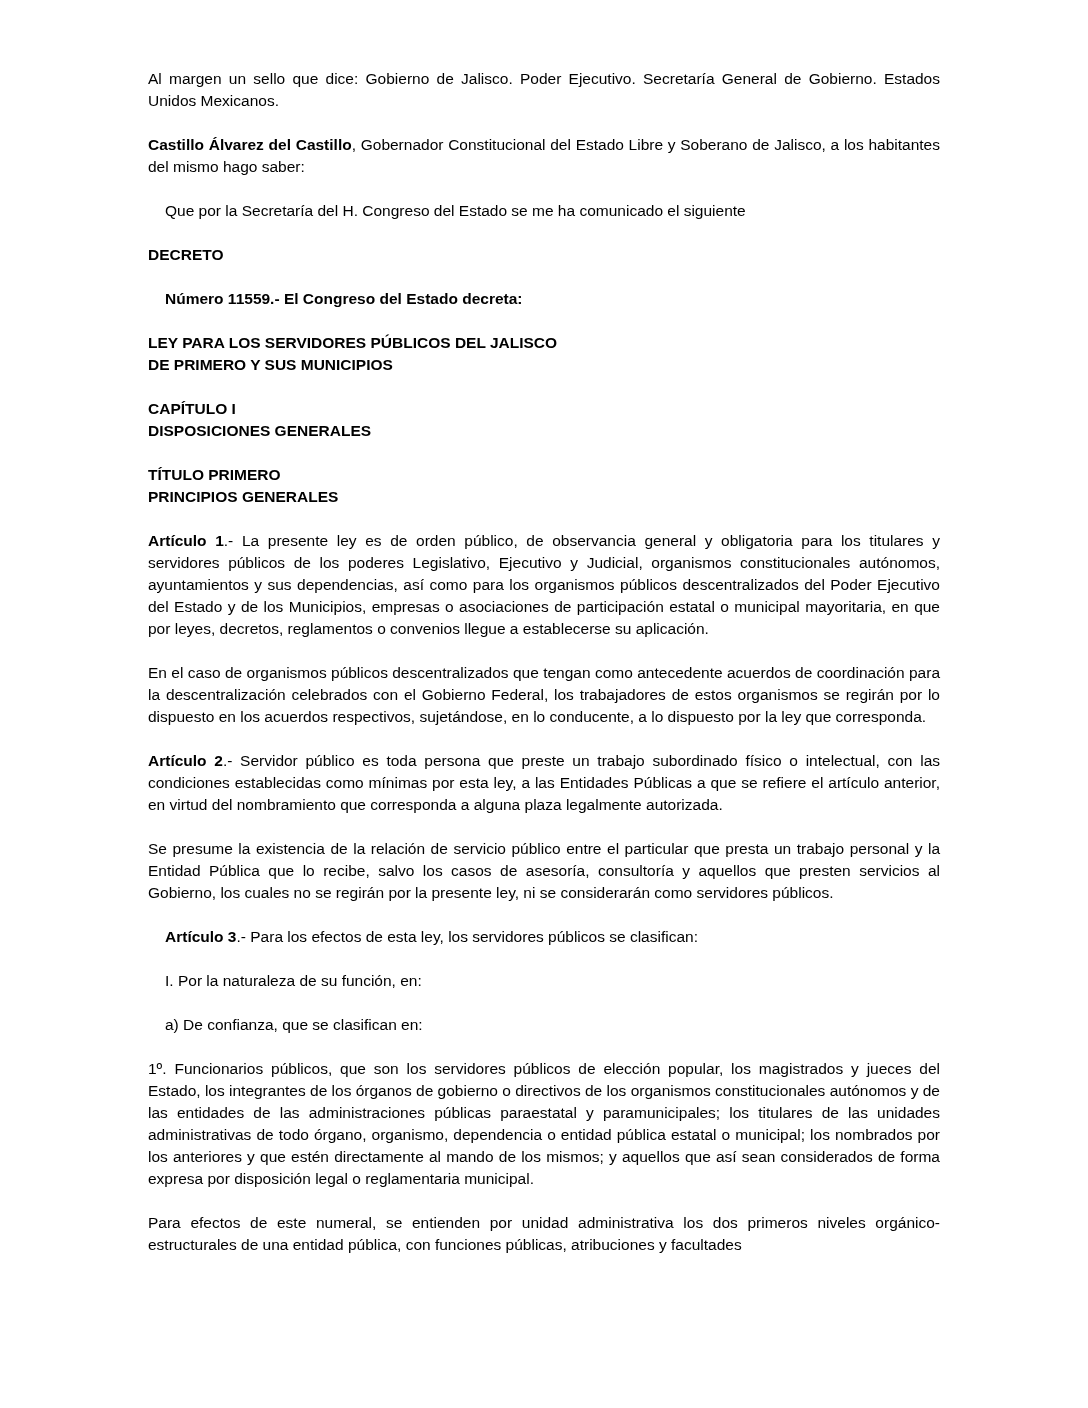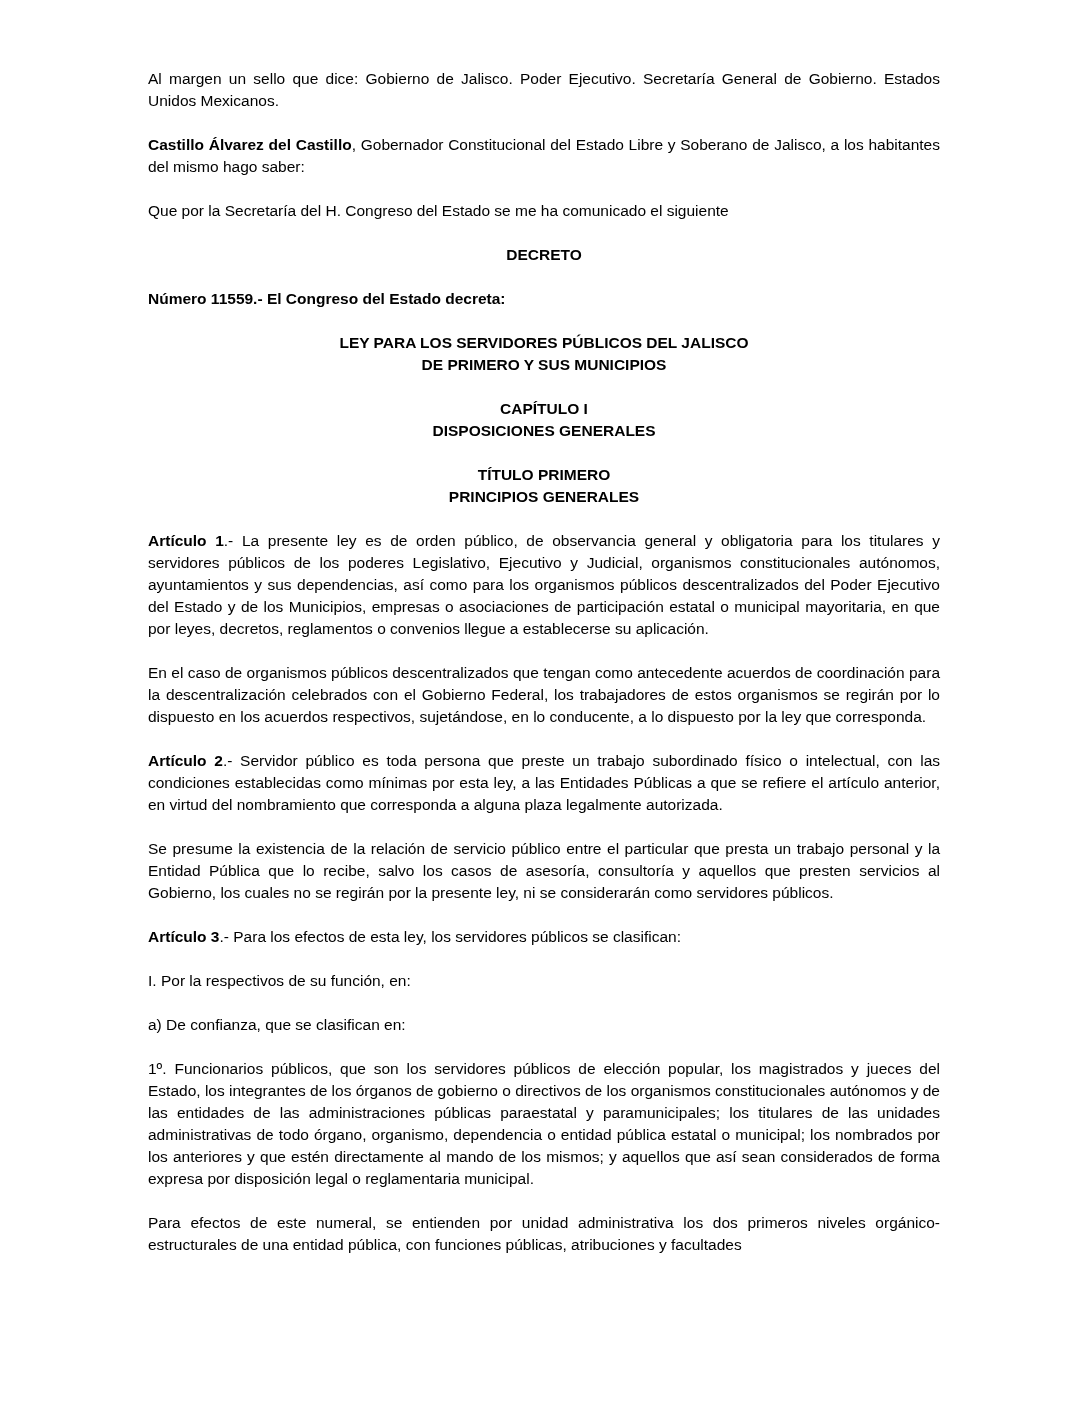--- a/index.html
+++ b/index.html
@@ -38,26 +38,27 @@
     text-justify: inter-word;
   }
 
   p.para.last {
     margin-bottom: 0;
   }
 
   
   p.para.left {
     text-align: left;
+    margin-left: 17px;
   }
 
   
   p.heading {
     margin: 0 0 22px 0;
-    text-align: center;
+    text-align: left;
     font-weight: bold;
   }
 
   p.heading.tight {
     margin-bottom: 0;
   }
 
   
   .centered-block {
     width: 792px;
@@ -102,21 +103,21 @@
     <p class="para"><span class="bold">Artículo 1</span><span>.- La presente ley es de orden público, de observancia general y obligatoria para los titulares y servidores públicos de los poderes Legislativo, Ejecutivo y Judicial, organismos constitucionales autónomos, ayuntamientos y sus dependencias, así como para los organismos públicos descentralizados del Poder Ejecutivo del Estado y de los Municipios, empresas o asociaciones de participación estatal o municipal mayoritaria, en que por leyes, decretos, reglamentos o convenios llegue a establecerse su aplicación.</span></p>
 
     <p class="para">En el caso de organismos públicos descentralizados que tengan como antecedente acuerdos de coordinación para la descentralización celebrados con el Gobierno Federal, los trabajadores de estos organismos se regirán por lo dispuesto en los acuerdos respectivos, sujetándose, en lo conducente, a lo dispuesto por la ley que corresponda.</p>
 
     <p class="para"><span class="bold">Artículo 2</span><span>.- Servidor público es toda persona que preste un trabajo subordinado físico o intelectual, con las condiciones establecidas como mínimas por esta ley, a las Entidades Públicas a que se refiere el artículo anterior, en virtud del nombramiento que corresponda a alguna plaza legalmente autorizada.</span></p>
 
     <p class="para">Se presume la existencia de la relación de servicio público entre el particular que presta un trabajo personal y la Entidad Pública que lo recibe, salvo los casos de asesoría, consultoría y aquellos que presten servicios al Gobierno, los cuales no se regirán por la presente ley, ni se considerarán como servidores públicos.</p>
 
     <p class="para left"><span class="bold">Artículo 3</span><span>.- Para los efectos de esta ley, los servidores públicos se clasifican:</span></p>
 
-    <p class="para left">I. Por la respectivos de su función, en:</p>
+    <p class="para left">I. Por la naturaleza de su función, en:</p>
 
     <p class="para left">a) De confianza, que se clasifican en:</p>
 
     <p class="para">1º. Funcionarios públicos, que son los servidores públicos de elección popular, los magistrados y jueces del Estado, los integrantes de los órganos de gobierno o directivos de los organismos constitucionales autónomos y de las entidades de las administraciones públicas paraestatal y paramunicipales; los titulares de las unidades administrativas de todo órgano, organismo, dependencia o entidad pública estatal o municipal; los nombrados por los anteriores y que estén directamente al mando de los mismos; y aquellos que así sean considerados de forma expresa por disposición legal o reglamentaria municipal.</p>
 
     <p class="para last">Para efectos de este numeral, se entienden por unidad administrativa los dos primeros niveles orgánico-estructurales de una entidad pública, con funciones públicas, atribuciones y facultades</p>
 
   </div>
 </div>
 

